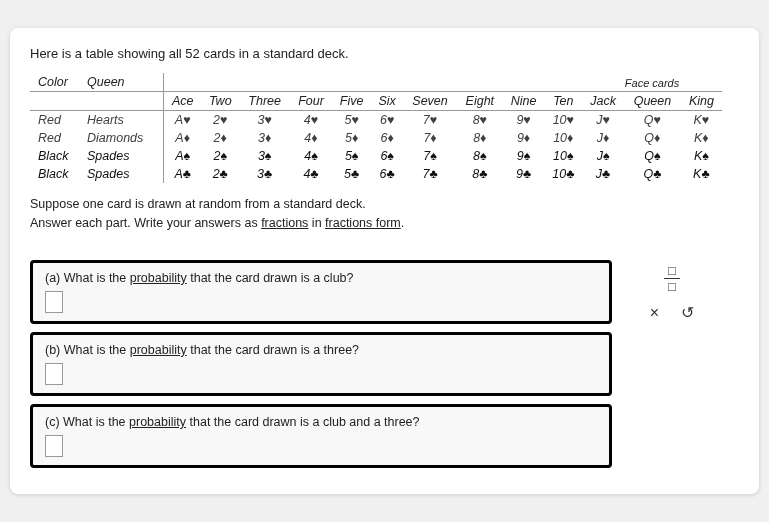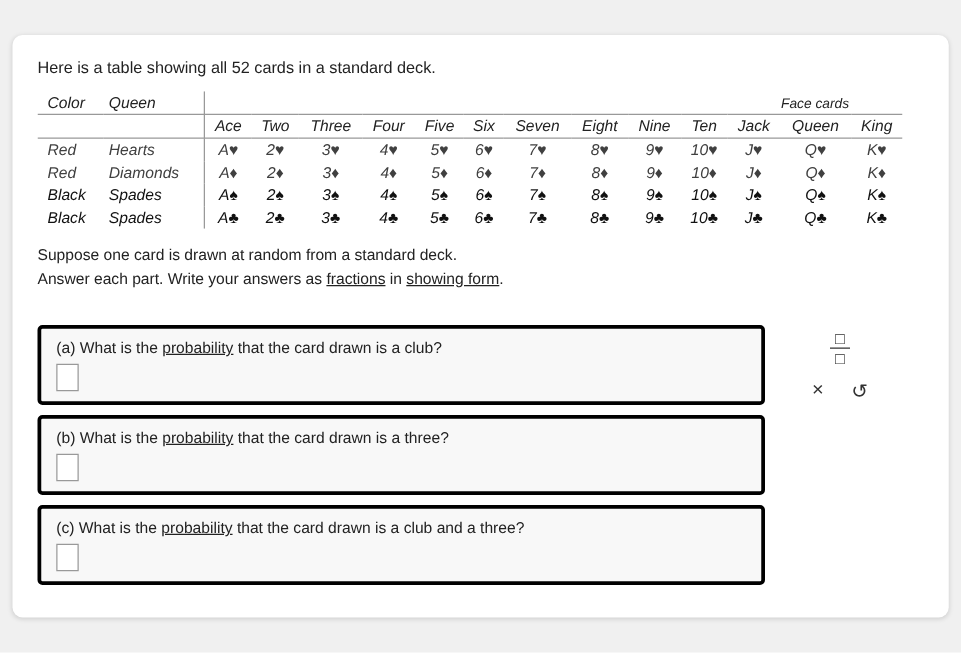--- a/index.html
+++ b/index.html
@@ -254,21 +254,21 @@
             <td class="black">J♣</td>
             <td class="black">Q♣</td>
             <td class="black">K♣</td>
           </tr>
         </tbody>
     </table>
   </div>
 
   <div class="suppose-text">
     <span>Suppose one card is drawn at random from a standard deck.</span><br>
-    <span>Answer each part. Write your answers as <u>fractions</u> in <u>showing form</u>.</span>
+    <span>Answer each part. Write your answers as <u>fractions</u> in <u>fractions form</u>.</span>
   </div>
 
   <div class="questions-area">
     <div class="questions-left">
 
       <div class="question-block">
         <div class="question-text">
           (a) What is the <u>probability</u> that the card drawn is a club?
         </div>
         <div class="answer-box"></div>

